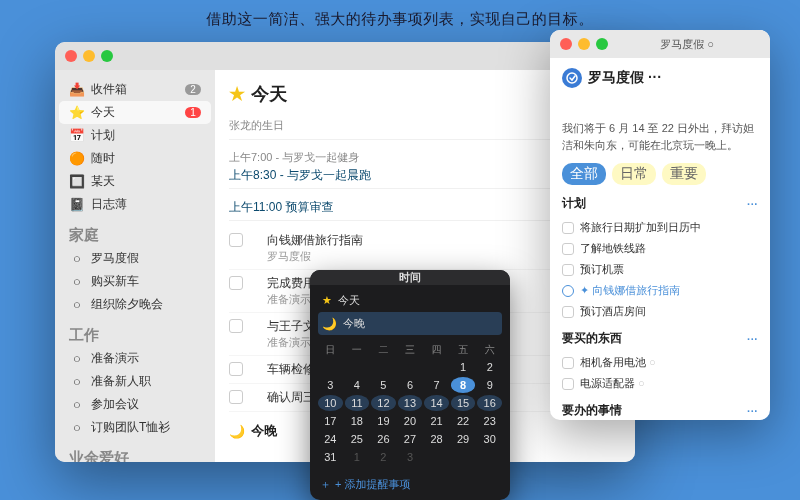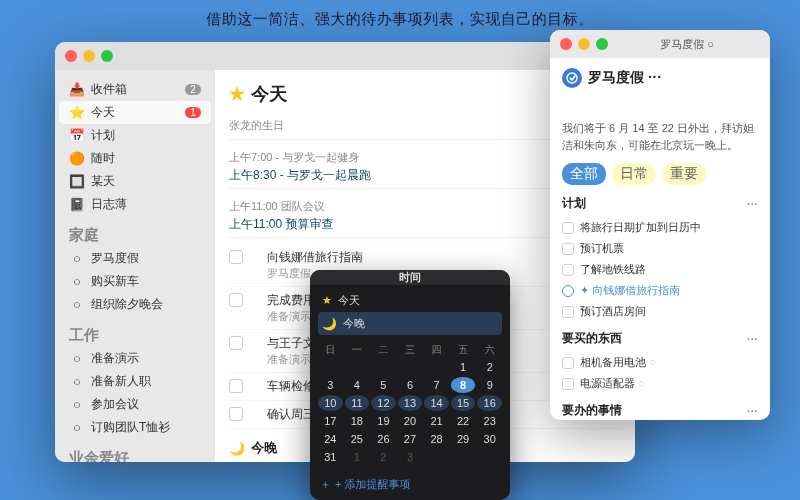--- a/index.html
+++ b/index.html
@@ -465,21 +465,20 @@
       </div>
 
       <div class="event-item">
         <div class="event-time">张龙的生日</div>
       </div>
       <div class="event-item">
         <div class="event-time">上午7:00 - 与罗戈一起健身</div>
         <div class="event-title">上午8:30 - 与罗戈一起晨跑</div>
       </div>
       <div class="event-item">
-        <div class="event-time">上午11:00 团队会议</div>
         <div class="event-title">上午11:00 预算审查</div>
       </div>
 
       <div class="task-item">
         <div class="task-checkbox"></div>
         <div class="task-text-area">
           <div class="task-title">向钱娜借旅行指南</div>
           <div class="task-subtitle">罗马度假</div>
         </div>
       </div>
@@ -550,25 +549,25 @@
       <span>计划</span>
       <span class="detail-more">···</span>
     </div>
 
     <div class="detail-task-item">
       <div class="detail-checkbox"></div>
       <span>将旅行日期扩加到日历中</span>
     </div>
     <div class="detail-task-item">
       <div class="detail-checkbox"></div>
+      <span>了解地铁线路</span>
+    </div>
+    <div class="detail-task-item">
+      <div class="detail-checkbox"></div>
       <span>预订机票</span>
-    </div>
-    <div class="detail-task-item">
-      <div class="detail-checkbox"></div>
-      <span>了解地铁线路</span>
     </div>
     <div class="detail-task-item">
       <div class="detail-checkbox circle"></div>
       <span style="color:#4a90d9;">✦ 向钱娜借旅行指南</span>
     </div>
     <div class="detail-task-item">
       <div class="detail-checkbox"></div>
       <span>预订酒店房间</span>
     </div>
 

